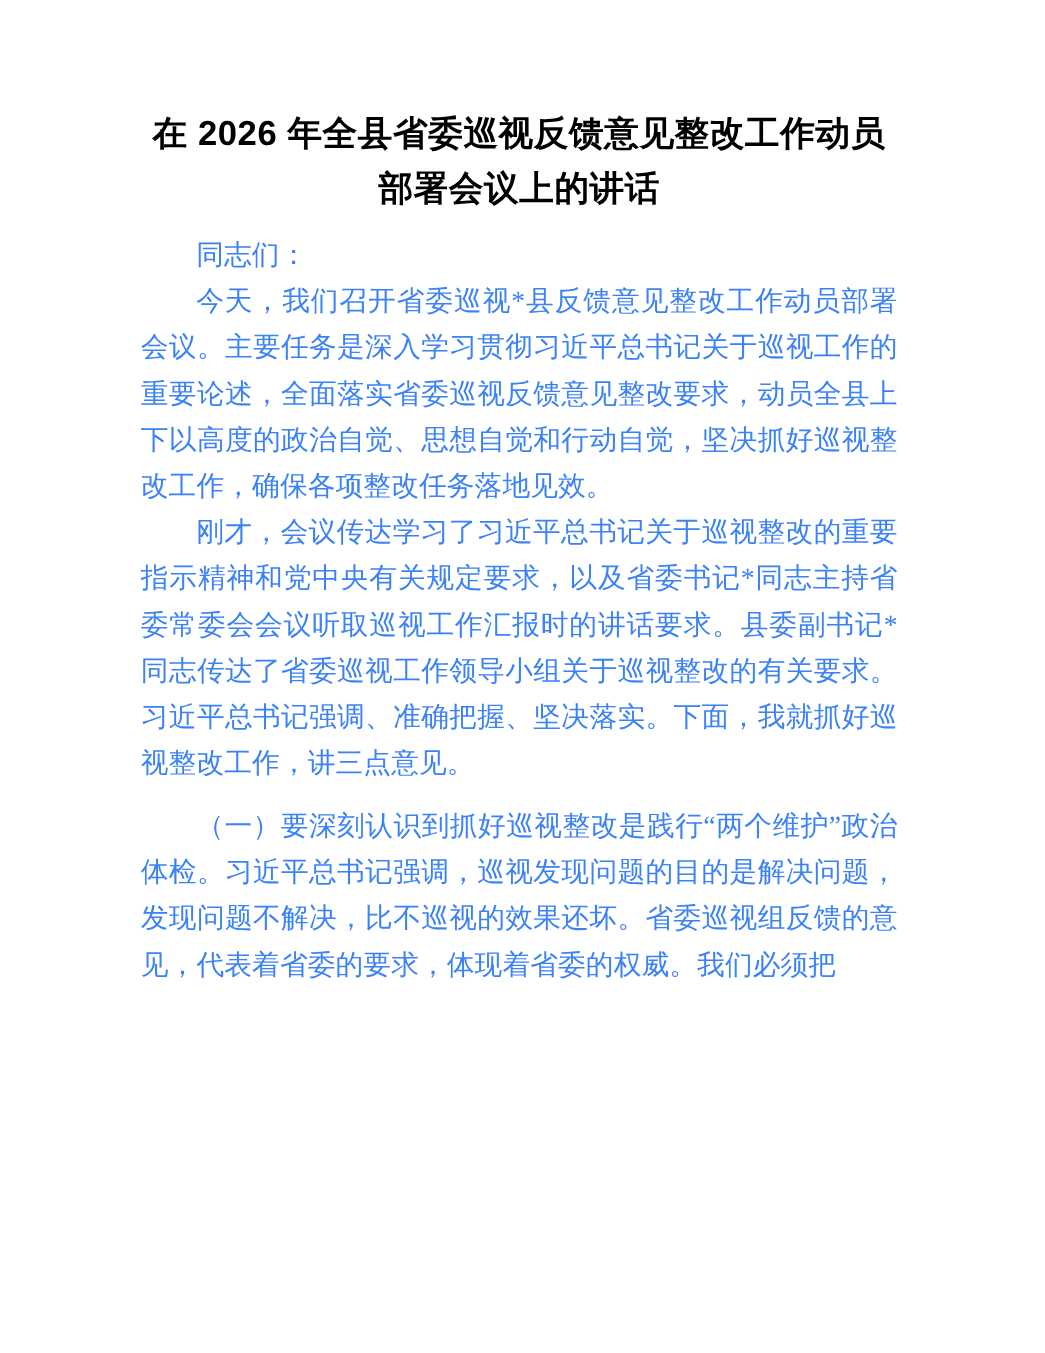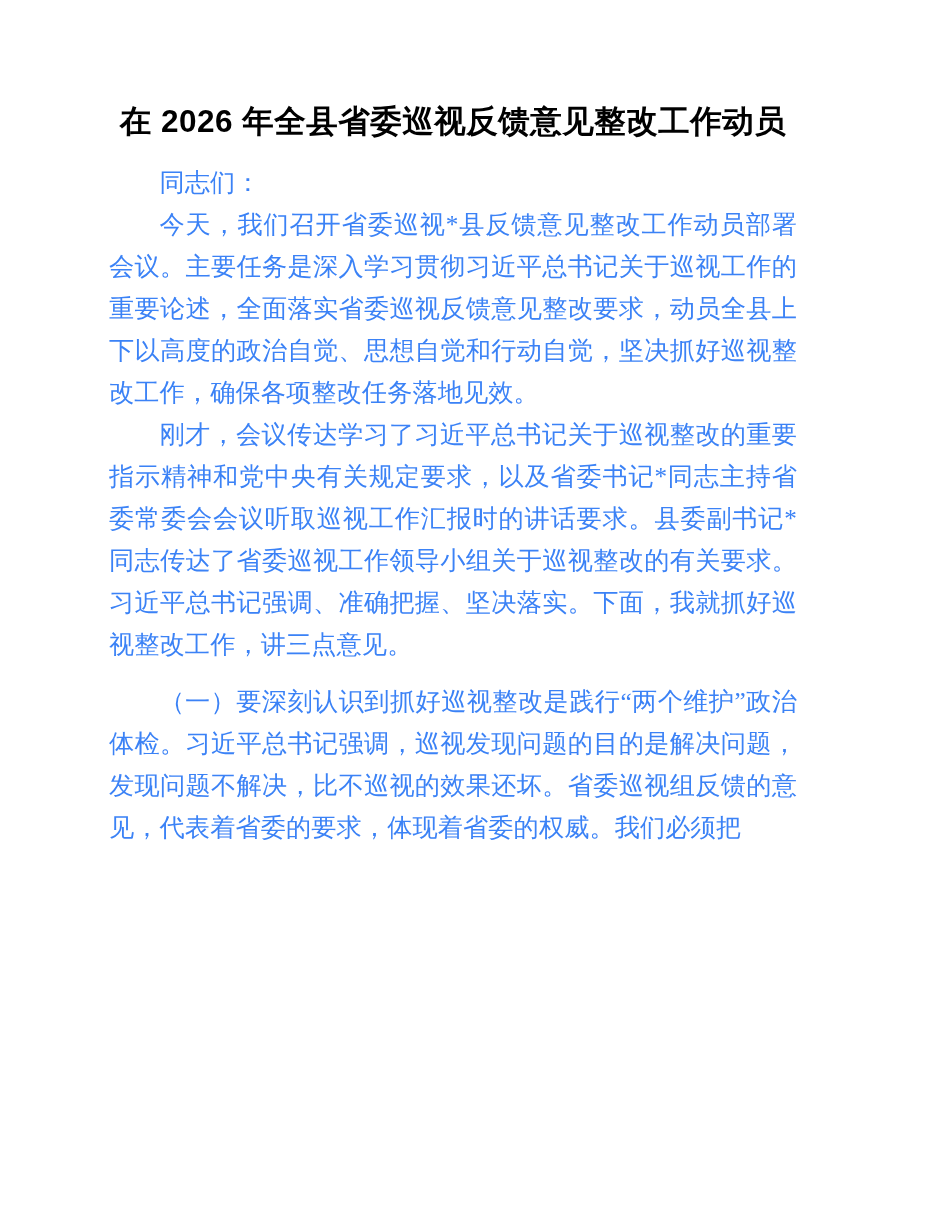--- a/index.html
+++ b/index.html
@@ -19,21 +19,21 @@
   .page {
     position: relative;
     width: 950px;
     height: 1230px;
     background: #ffffff;
     box-sizing: border-box;
   }
 
   .doc-body {
     position: absolute;
-    left: 109px;
+    left: 128px;
     top: 96px;
     width: 688px;
   }
 
   
   .doc-title {
     font-family: "Liberation Sans", "DejaVu Sans", sans-serif;
     font-weight: bold;
     font-size: 31.5px;
     line-height: 50px;
@@ -73,20 +73,21 @@
 </style>
 </head>
 <body>
 
 <div class="page">
   <div class="doc-body">
 
     <h1 class="doc-title">
       <span>在 2026 年全县省委巡视反馈意见整改工作动员</span>
       <br>
+      <span>部署会议上的讲话</span>
     </h1>
 
     <p class="para indent">同志们：</p>
 
     <p class="para indent">今天，我们召开省委巡视*县反馈意见整改工作动员部署会议。主要任务是深入学习贯彻习近平总书记关于巡视工作的重要论述，全面落实省委巡视反馈意见整改要求，动员全县上下以高度的政治自觉、思想自觉和行动自觉，坚决抓好巡视整改工作，确保各项整改任务落地见效。</p>
 
     <p class="para indent">刚才，会议传达学习了习近平总书记关于巡视整改的重要指示精神和党中央有关规定要求，以及省委书记*同志主持省委常委会会议听取巡视工作汇报时的讲话要求。县委副书记*同志传达了省委巡视工作领导小组关于巡视整改的有关要求。习近平总书记强调、准确把握、坚决落实。下面，我就抓好巡视整改工作，讲三点意见。</p>
 
 
 

